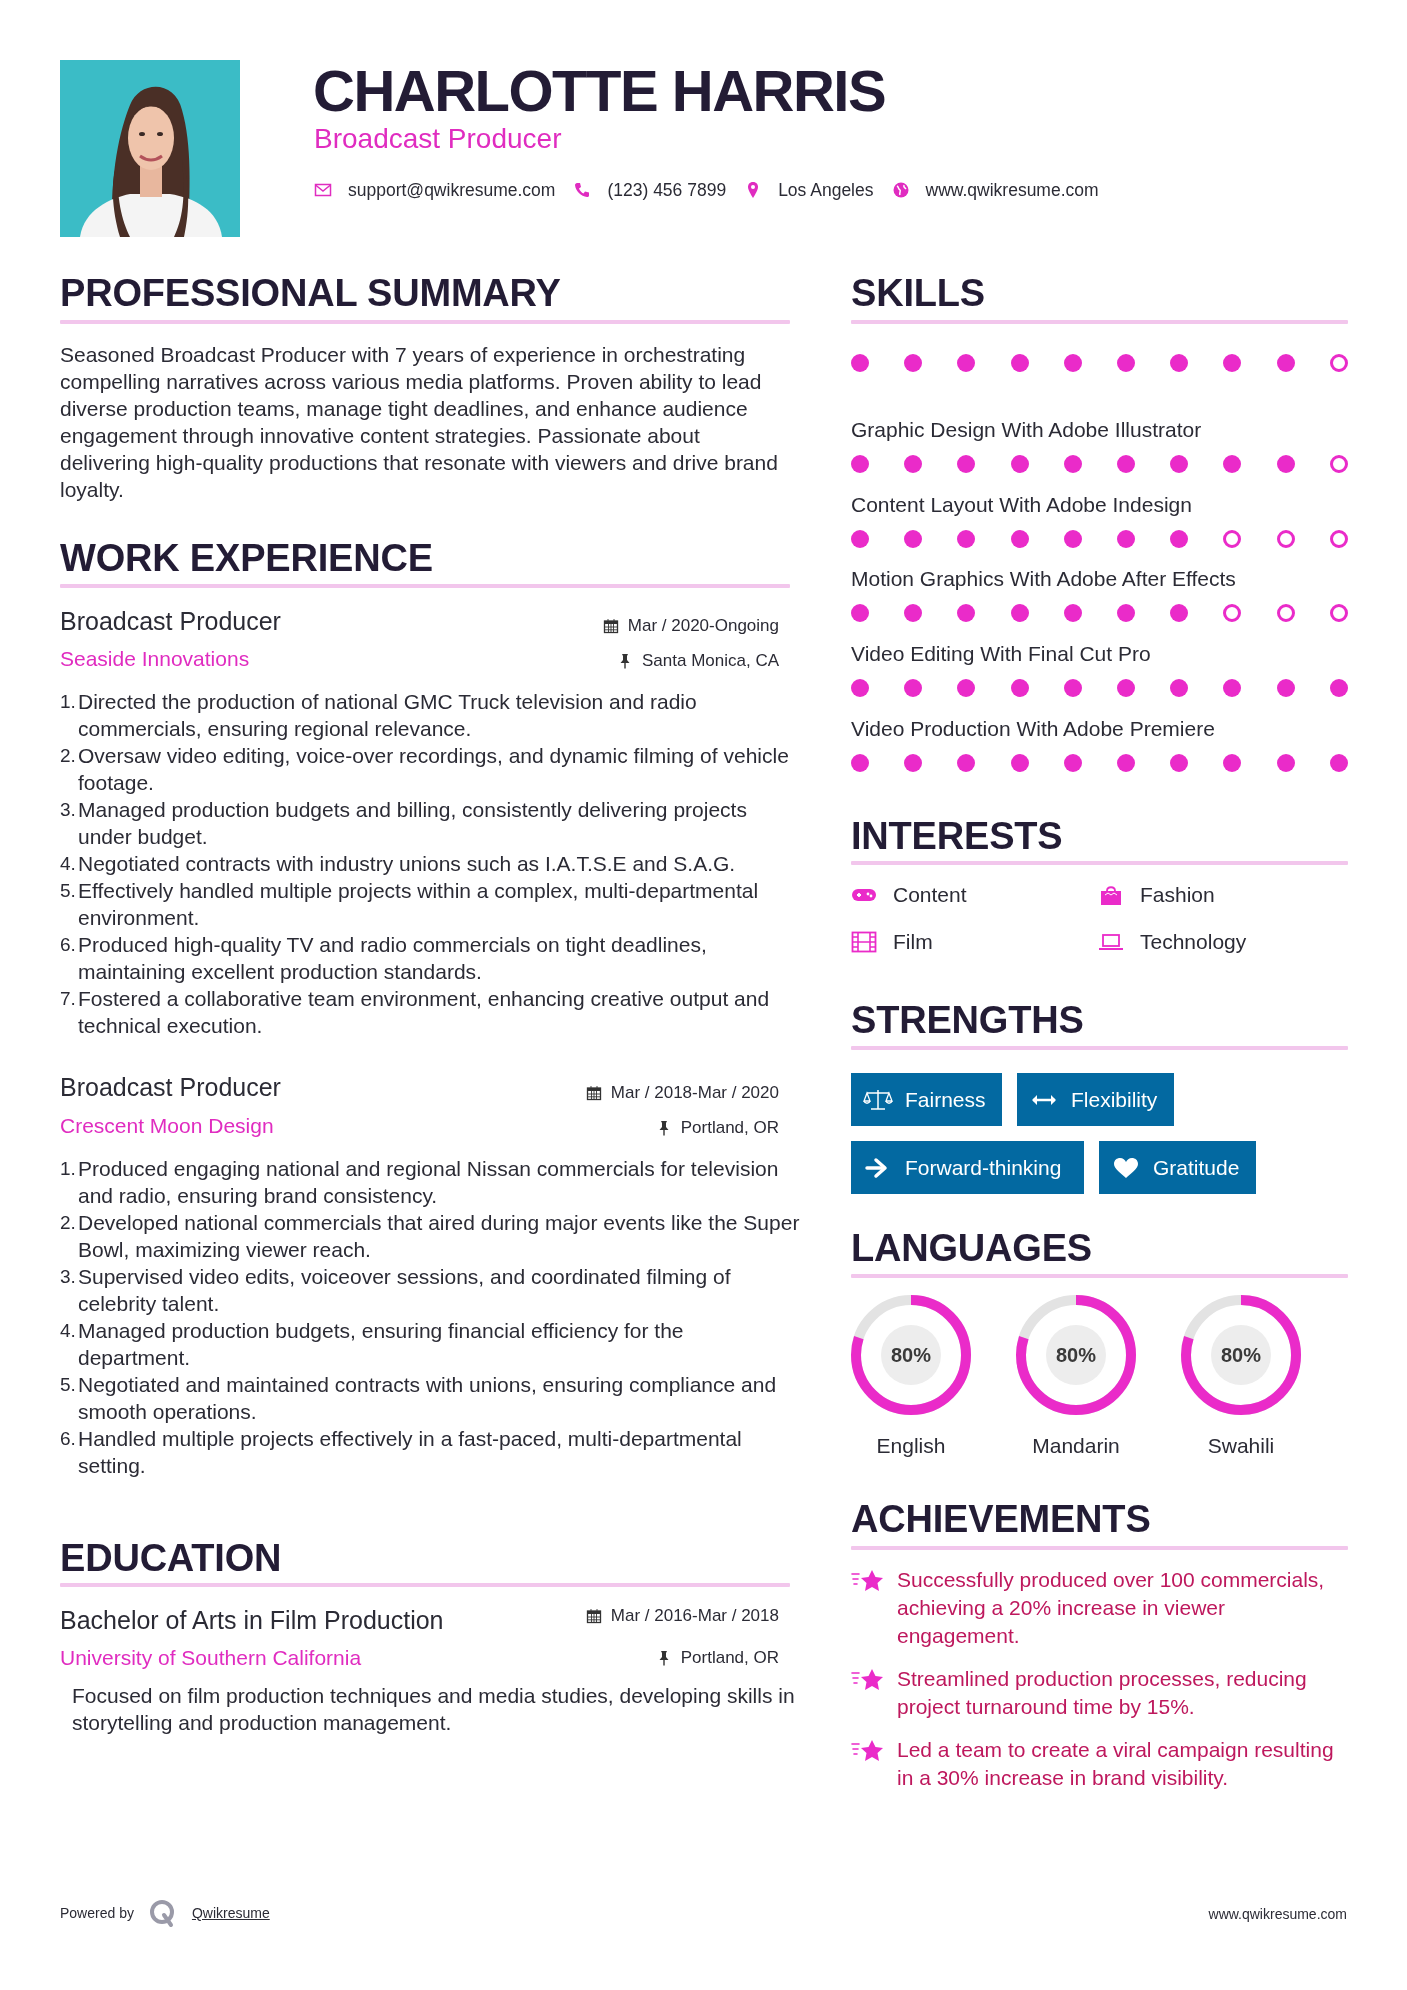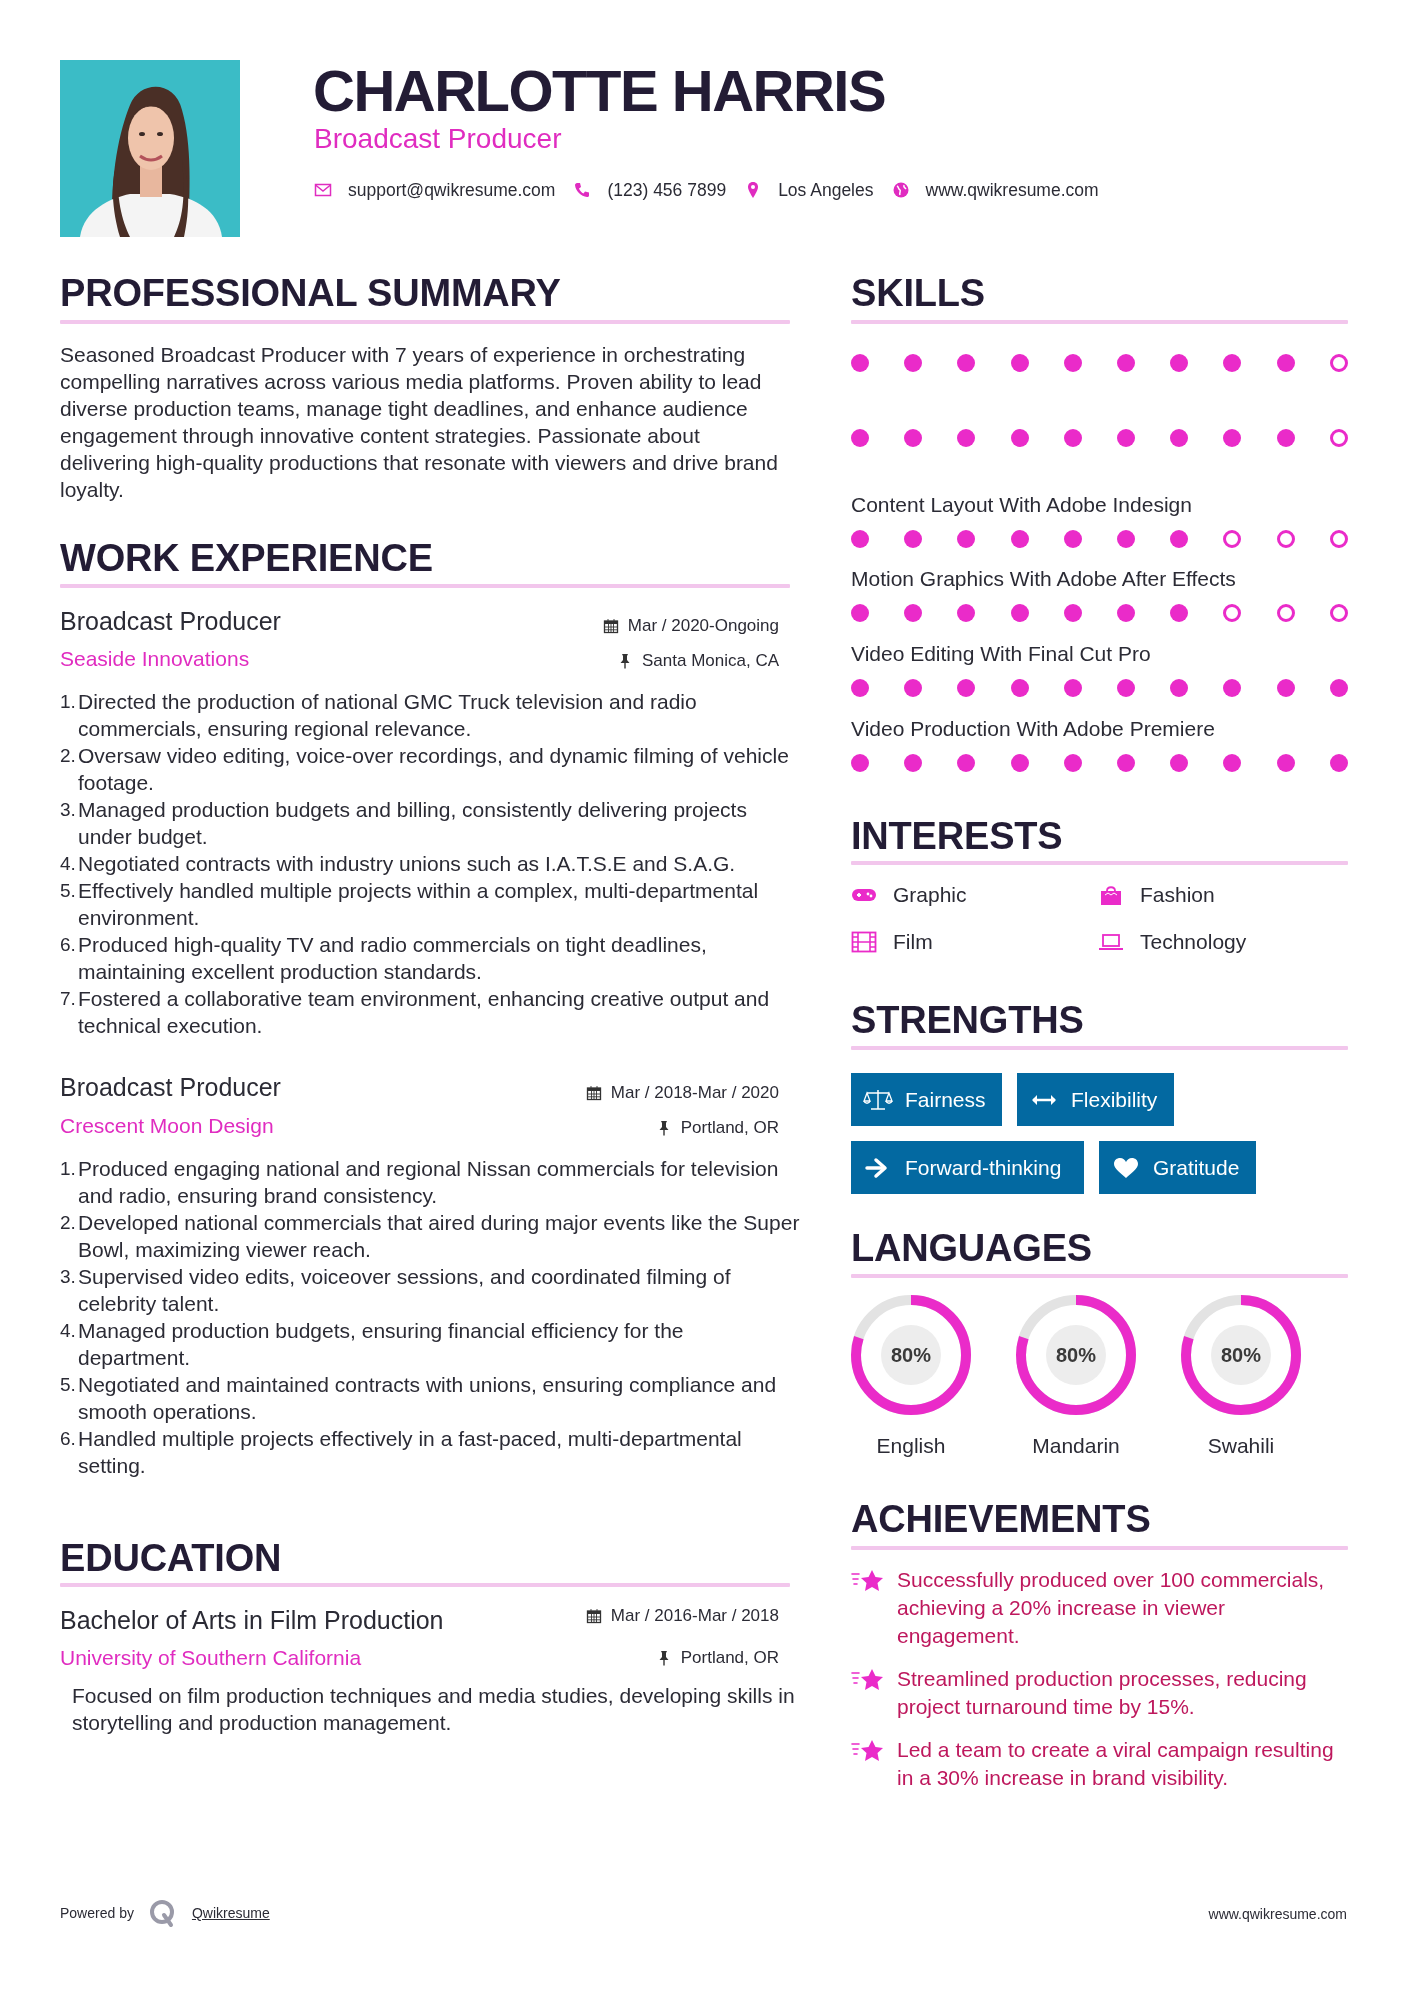--- a/index.html
+++ b/index.html
@@ -206,20 +206,21 @@
         <span class="dot on" style="left: 159.6px;"></span>
         <span class="dot on" style="left: 212.8px;"></span>
         <span class="dot on" style="left: 266px;"></span>
         <span class="dot on" style="left: 319.2px;"></span>
         <span class="dot on" style="left: 372.4px;"></span>
         <span class="dot on" style="left: 425.6px;"></span>
         <span class="dot off" style="left: 478.8px;"></span>
       </div>
     </div>
   <div class="skill" style="top:417px;">
+      <div class="label">Graphic Design With Adobe Illustrator</div>
       <div class="dots">
         <span class="dot on" style="left: 0px;"></span>
         <span class="dot on" style="left: 53.2px;"></span>
         <span class="dot on" style="left: 106.4px;"></span>
         <span class="dot on" style="left: 159.6px;"></span>
         <span class="dot on" style="left: 212.8px;"></span>
         <span class="dot on" style="left: 266px;"></span>
         <span class="dot on" style="left: 319.2px;"></span>
         <span class="dot on" style="left: 372.4px;"></span>
         <span class="dot on" style="left: 425.6px;"></span>
@@ -290,21 +291,21 @@
 
 <div class="section-title right" style="top:819px;">INTERESTS</div>
 <div class="rule right" style="top:861px;"></div>
 <div class="interest" style="left:851px; top:882px;">
   <svg viewBox="0 0 26 22">
       <rect x="1" y="5" width="24" height="12" rx="6" fill="#ea2bc9"></rect>
       <path d="M6 11 H10 M8 9 V13" stroke="#fff" stroke-width="1.8"></path>
       <circle cx="17" cy="10" r="1.4" fill="#fff"></circle>
       <circle cx="20" cy="12" r="1.4" fill="#fff"></circle>
     </svg>
-  <span>Graphic</span>
+  <span>Content</span>
 </div>
 <div class="interest" style="left:1098px; top:882px;">
   <svg viewBox="0 0 26 22">
       <path d="M9 7 C9 2 17 2 17 7" stroke="#ea2bc9" stroke-width="1.8" fill="none"></path>
       <rect x="3" y="7" width="20" height="14" fill="#ea2bc9"></rect>
       <path d="M7 11 L10 9 L13 11 L16 9 L19 11" stroke="#fff" stroke-width="1" fill="none"></path>
     </svg>
   <span>Fashion</span>
 </div>
 <div class="interest" style="left:851px; top:929px;">

